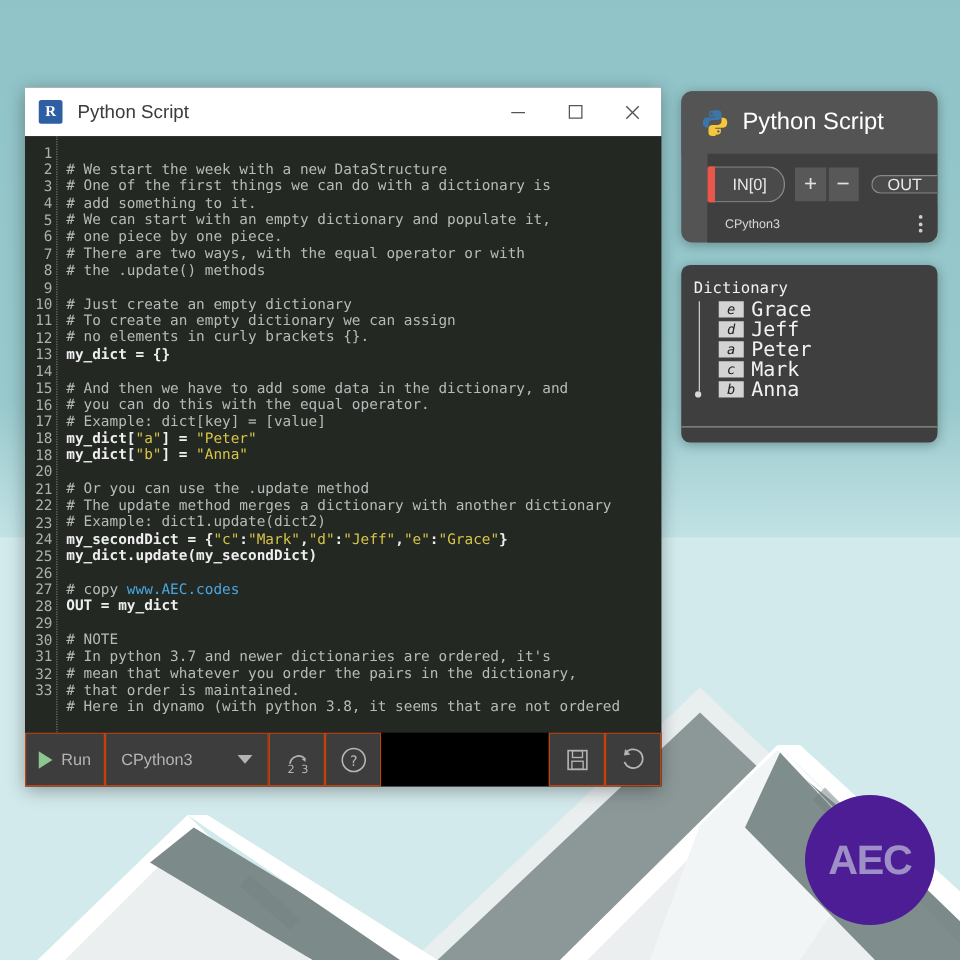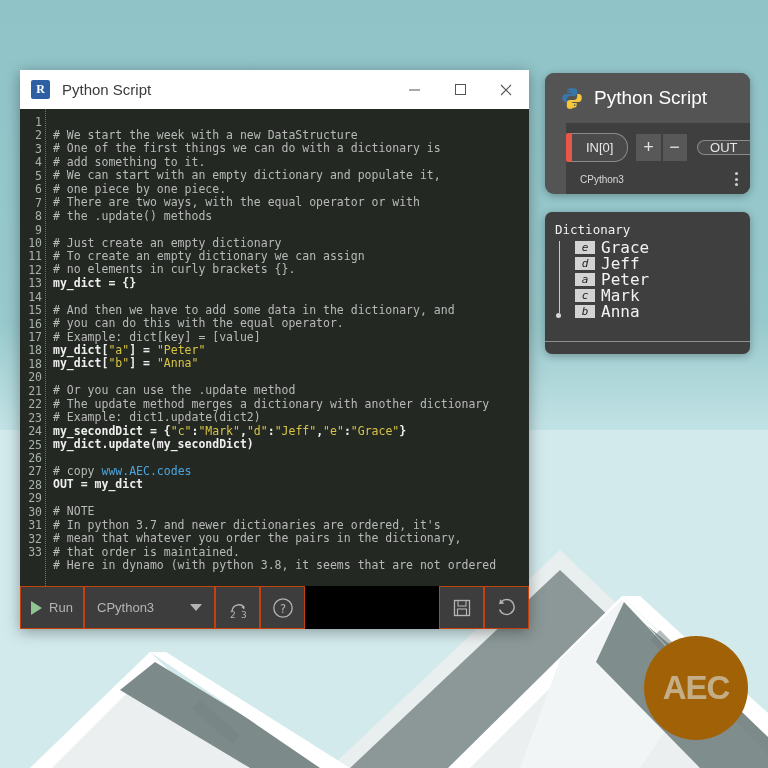--- a/index.html
+++ b/index.html
@@ -36,21 +36,21 @@
   }
 
   
   .aec-logo {
     position: absolute;
     left: 644px;
     top: 636px;
     width: 104px;
     height: 104px;
     border-radius: 50%;
-    background: #a16207;
+    background: #4c1d95;
     display: flex;
     flex-direction: row;
     align-items: center;
     justify-content: center;
     line-height: 0.82;
     overflow: hidden;
   }
   .aec-logo span {
     color: rgba(226, 236, 240, 0.55);
     font-family: "Liberation Sans", sans-serif;

